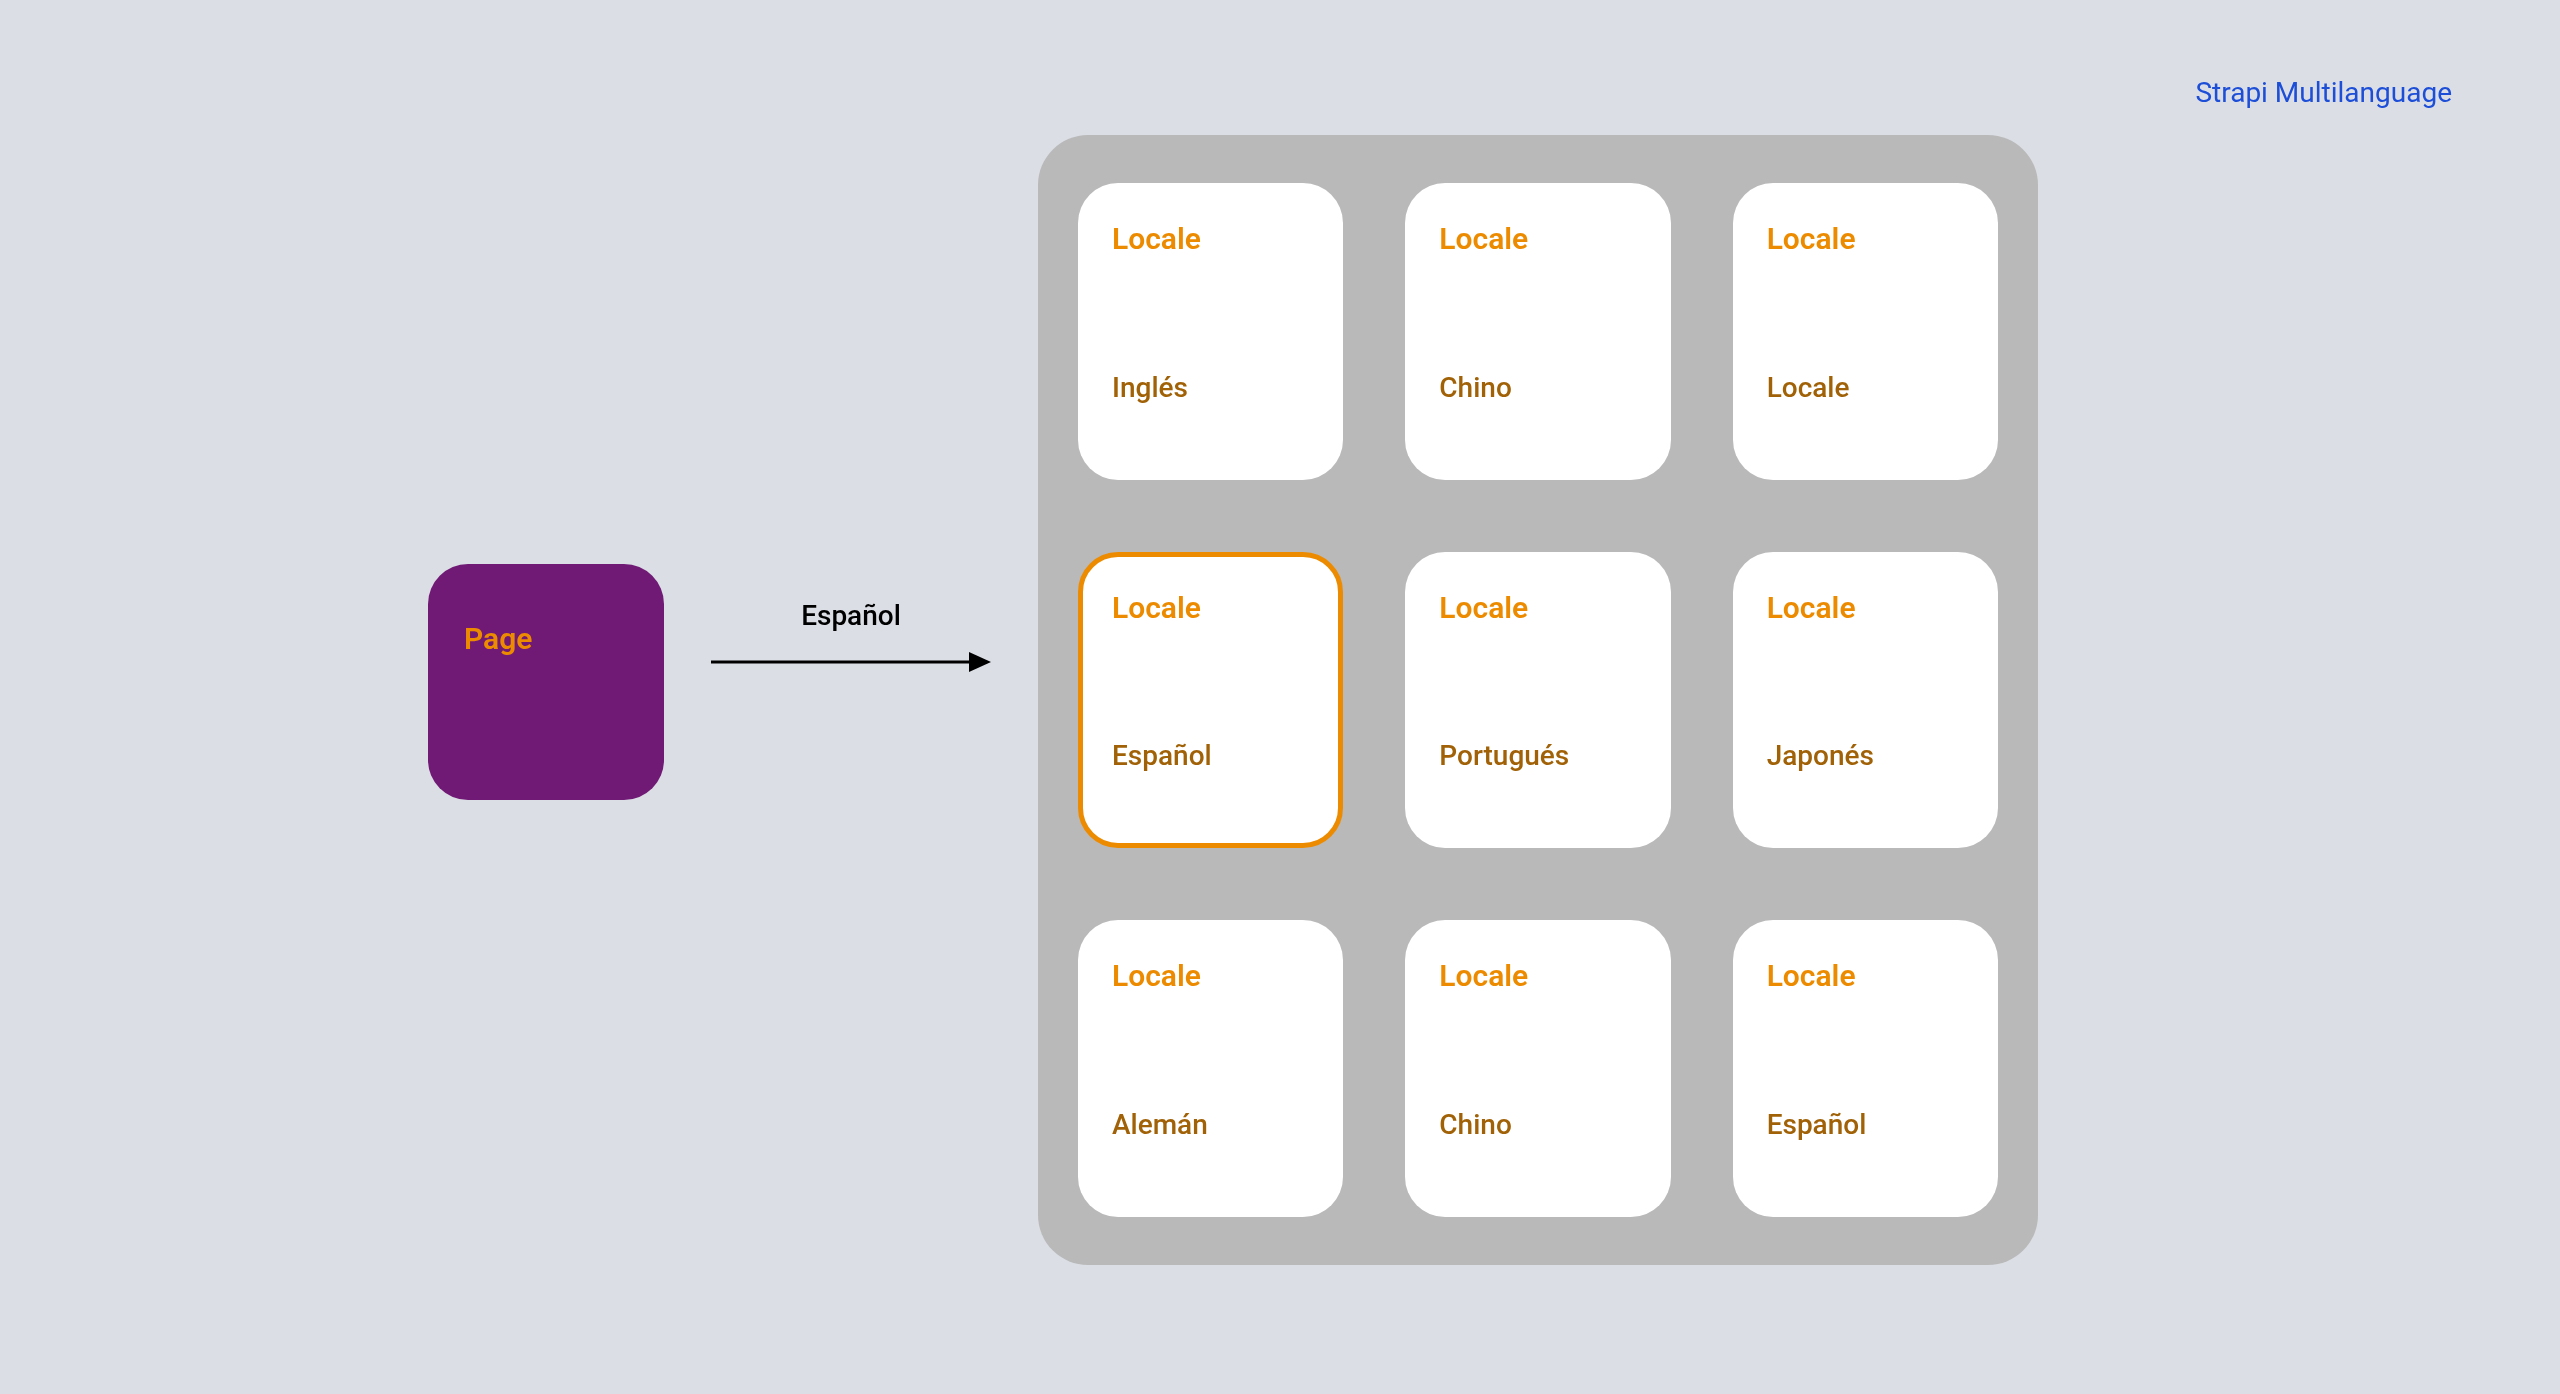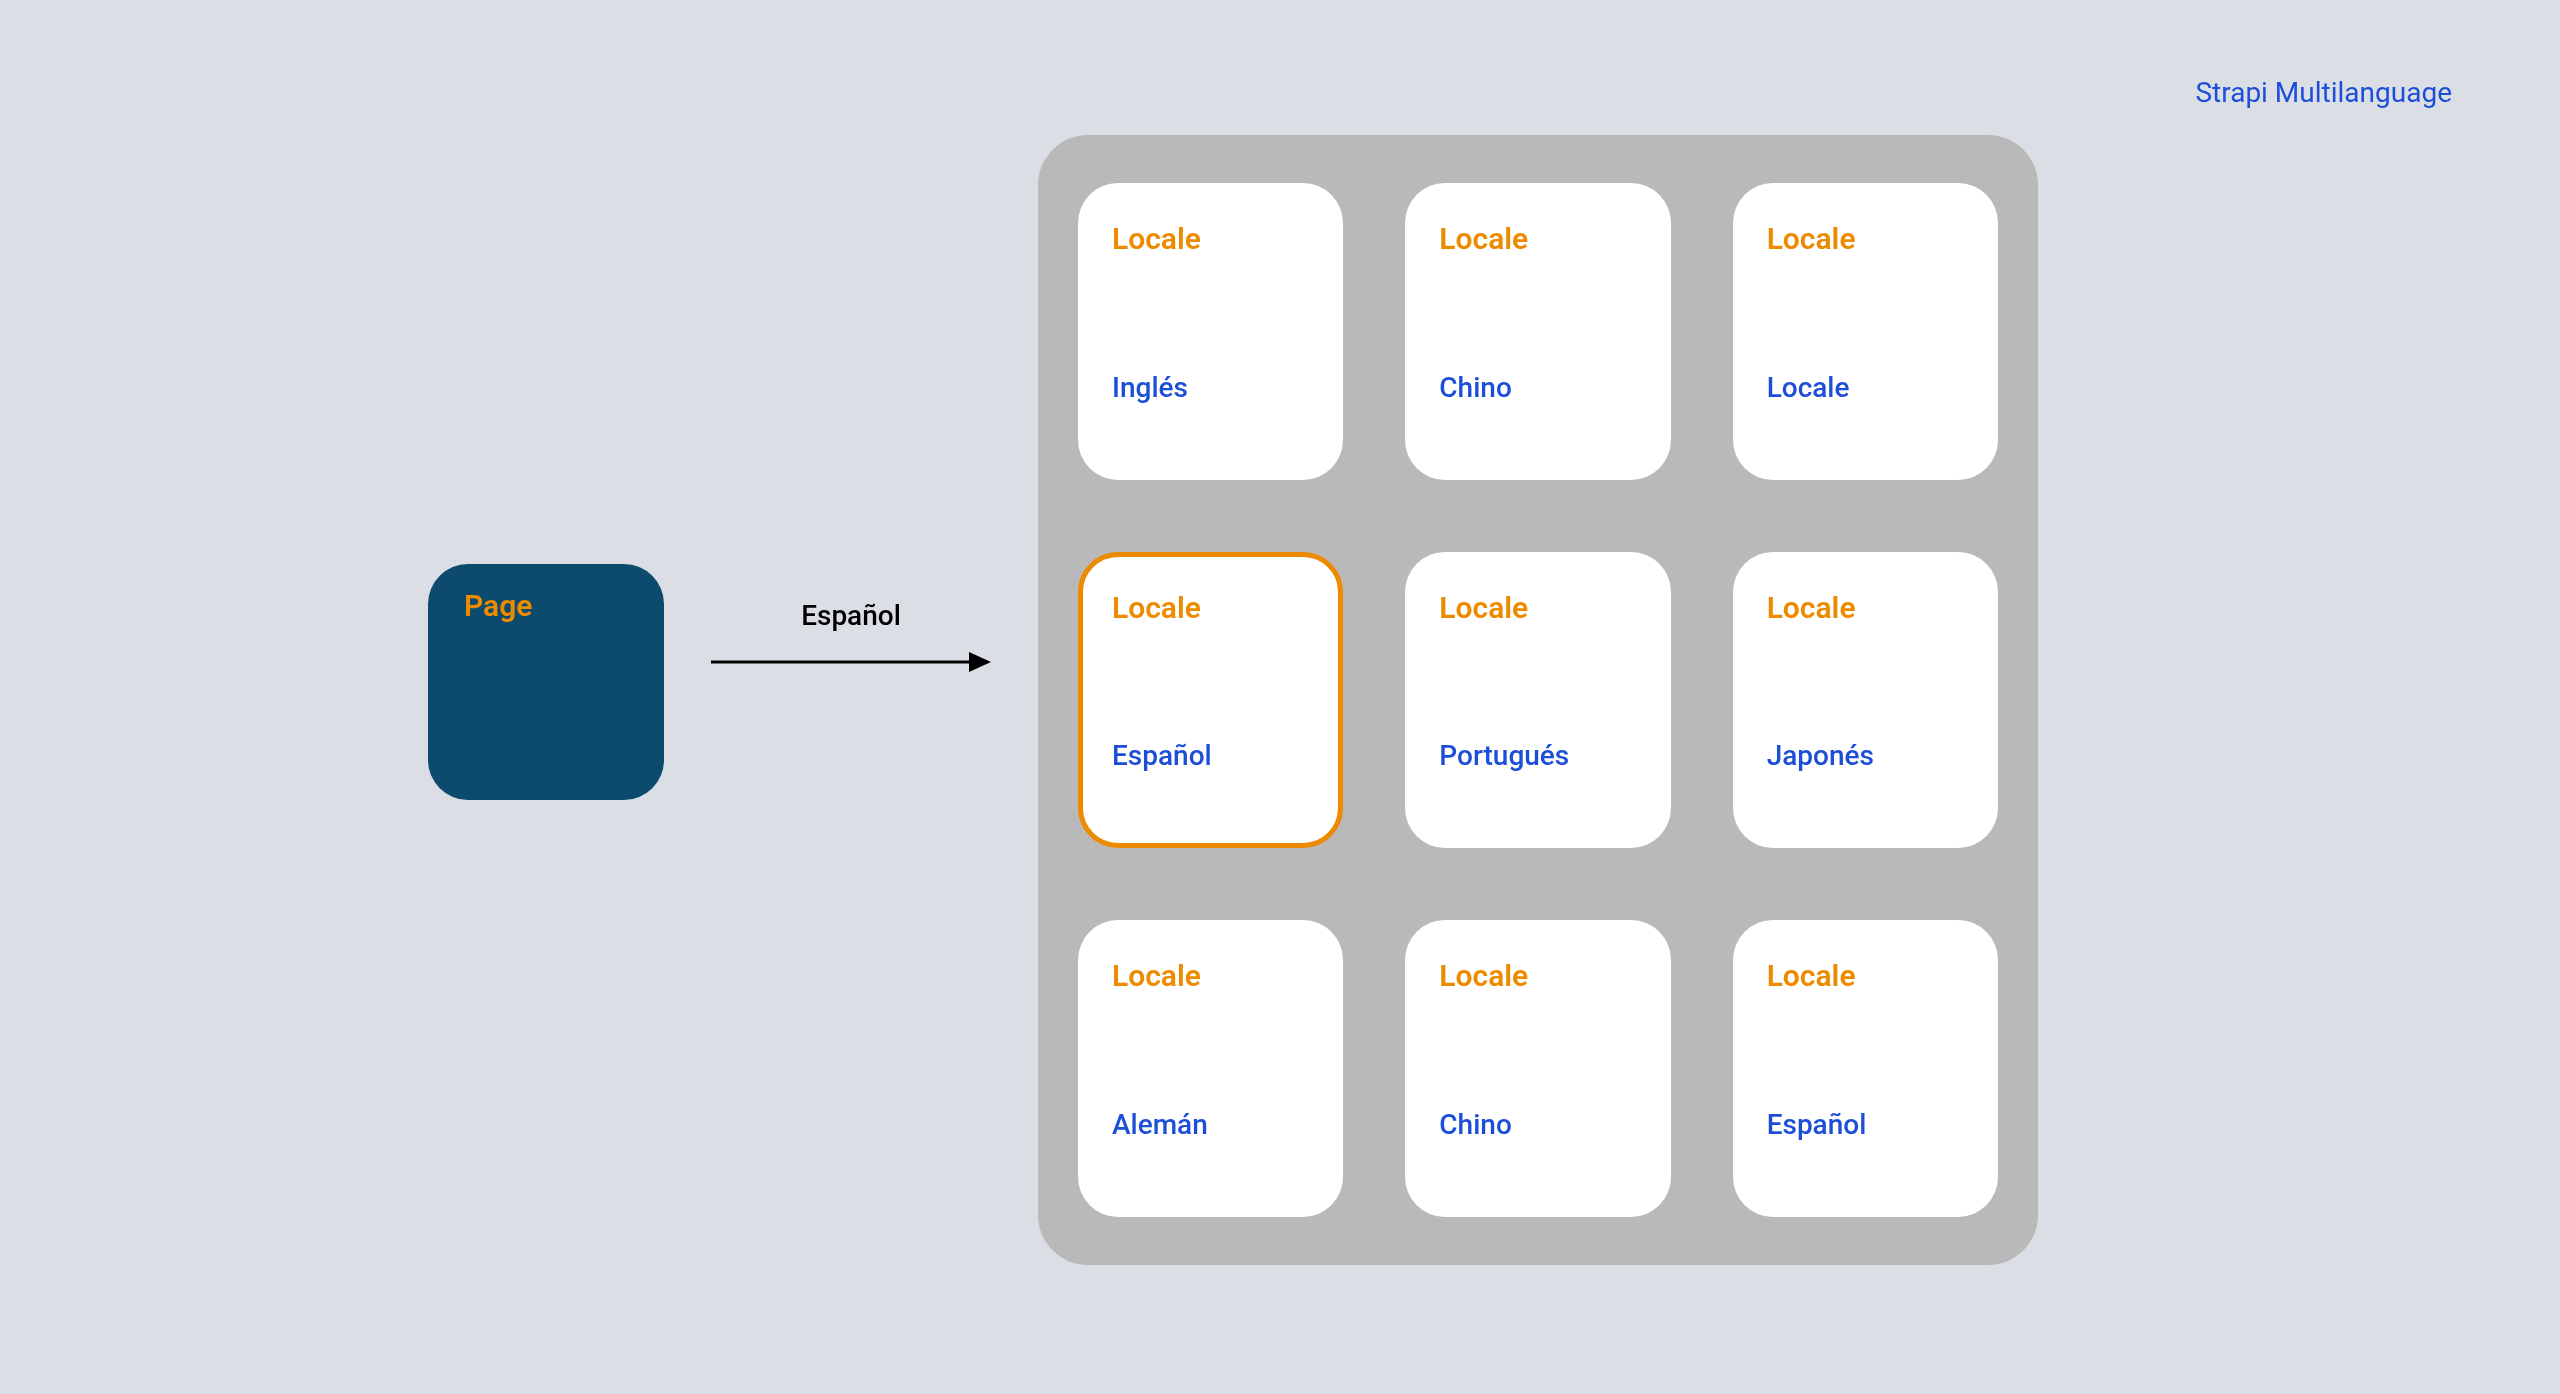--- a/index.html
+++ b/index.html
@@ -24,23 +24,23 @@
       color: #1d4ed8;
       font-weight: 400;
     }
     
     .page-card {
       position: absolute;
       top: 564px;
       left: 428px;
       width: 236px;
       height: 236px;
-      background-color: #0c4a6e;
+      background-color: #701a75;
       border-radius: 40px;
-      padding: 24px 36px;
+      padding: 57px 36px;
     }
     
     .card-title {
       font-size: 30px;
       font-weight: 600;
       color: #ed8b00;
     }
     
     .arrow-container {
       position: absolute;
@@ -97,21 +97,21 @@
     
     .locale-title {
       font-size: 30px;
       font-weight: 600;
       color: #ed8b00;
     }
     
     .locale-value {
       font-size: 28px;
       font-weight: 500;
-      color: #1d4ed8;
+      color: #a16207;
       margin-bottom: 38px;
     }
   </style>
 </head>
 <body>
 
 <div class="header-label">Strapi Multilanguage</div>
 
 <div class="page-card">
   <div class="card-title">Page</div>

